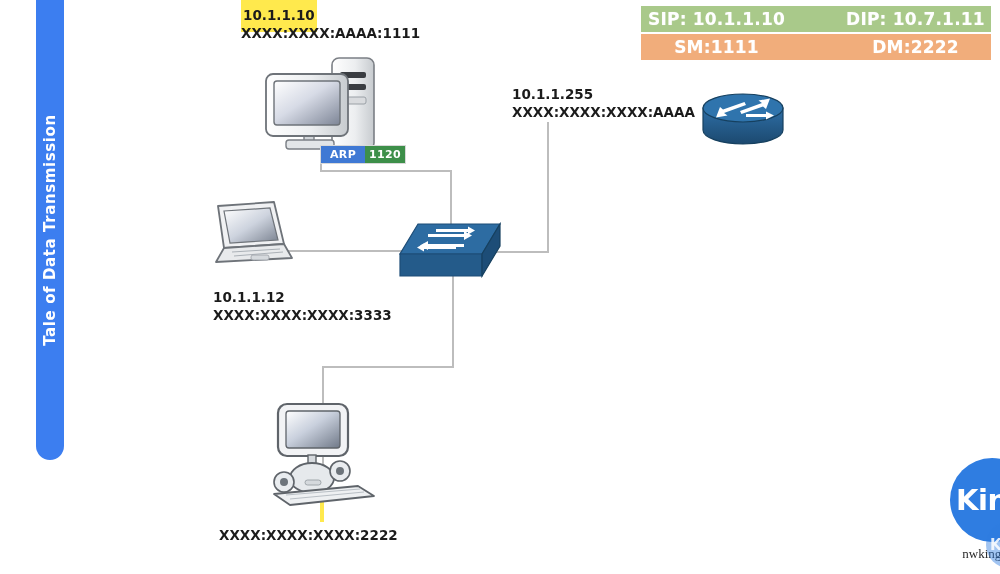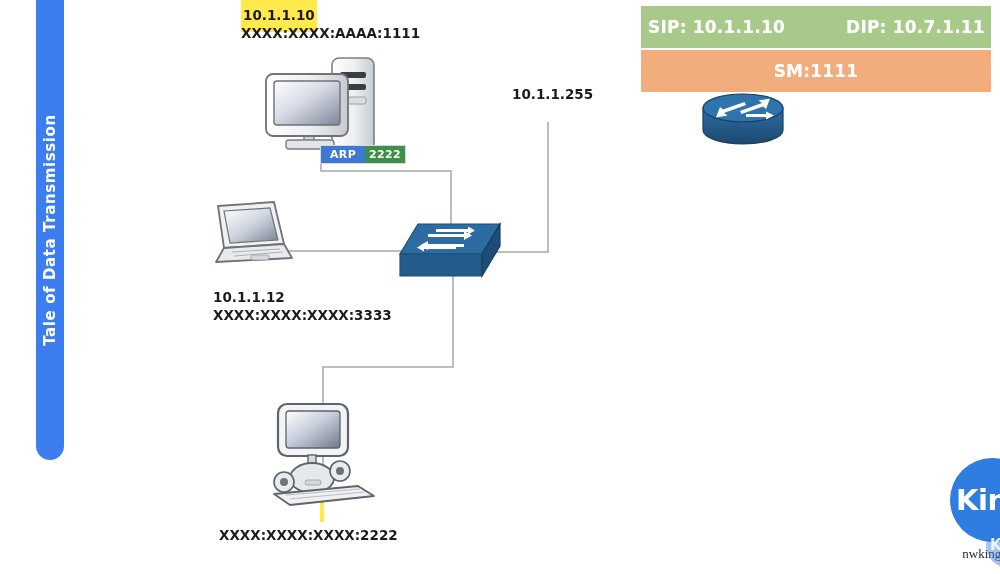--- a/index.html
+++ b/index.html
@@ -106,21 +106,21 @@
 
   
   .info-table {
     position: absolute;
     left: 641px;
     top: 6px;
     width: 350px;
   }
   .info-row {
     display: flex;
-    height: 42px;
+    height: 26px;
     align-items: center;
     box-sizing: border-box;
     gap: 48px;
   }
   .info-row.green { background: #a9c98a; }
   .info-row.orange { background: #f1ad7b; margin-top: 2px; }
   .info-cell {
     flex: 1 1 50%;
     text-align: center;
     color: #ffffff;
@@ -244,20 +244,21 @@
   </div>
 
 
   <div class="info-table">
     <div class="info-row green">
       <div class="info-cell">SIP: 10.1.1.10</div>
       <div class="info-cell">DIP: 10.7.1.11</div>
     </div>
     <div class="info-row orange">
       <div class="info-cell">SM:1111</div>
+      <div class="info-cell">DM:2222</div>
     </div>
   </div>
 
   <div class="cable v" style="left:320px; top:140px; height:32px;"></div>
   <div class="cable h" style="left:320px; top:170px; width:132px;"></div>
   <div class="cable v" style="left:450px; top:170px; height:68px;"></div>
 
   <div class="cable h" style="left:286px; top:250px; width:120px;"></div>
 
   <div class="cable v" style="left:547px; top:122px; height:130px;"></div>
@@ -291,21 +292,21 @@
       <rect x="46" y="78" width="10" height="12" fill="#d2d6da" stroke="#7b7f85" stroke-width="1.4"></rect>
       <rect x="28" y="88" width="48" height="9" rx="3" fill="#e2e5e8" stroke="#7b7f85" stroke-width="1.4"></rect>
 
       <rect x="8" y="22" width="82" height="62" rx="7" fill="url(#case)" stroke="#6e7379" stroke-width="1.8"></rect>
       <rect x="16" y="29" width="66" height="44" rx="3" fill="url(#scr)" stroke="#6e7379" stroke-width="1.4"></rect>
     </svg>
   </div>
 
   <div class="arp-badge">
     <div class="seg blue">ARP</div>
-    <div class="seg green">2222</div>
+    <div class="seg green">1120</div>
   </div>
 
   <div class="node-label" style="left:241px; top:6px;">
     <span class="ln"><span class="hl">10.1.1.10</span></span>
     <span class="ln">XXXX:XXXX:AAAA:1111</span>
   </div>
 
   <div class="device" style="left:204px; top:200px;">
     <svg width="92" height="72" viewBox="0 0 92 72">
       <defs>
@@ -377,20 +378,21 @@
 
         <path d="M46 22 L66 22 L66 19.5 L74 23.5 L66 27.5 L66 25 L46 25 Z"></path>
 
         <path d="M40 9 L20 9 L20 11.5 L12 7.5 L20 3.5 L20 6 L40 6 Z" opacity="0"></path>
       </g>
     </svg>
   </div>
 
   <div class="node-label center" style="left:512px; top:85px;">
     <span class="ln" style="display:block; text-align:left;">10.1.1.255</span>
+    <span class="ln">XXXX:XXXX:XXXX:AAAA</span>
   </div>
 
   <div class="device" style="left:262px; top:398px;">
     <svg width="120" height="112" viewBox="0 0 120 112">
       <defs>
         <linearGradient id="bscr" x1="0" y1="0" x2="1" y2="1">
           <stop offset="0%" stop-color="#ffffff"></stop>
           <stop offset="45%" stop-color="#c9d0dd"></stop>
           <stop offset="100%" stop-color="#707988"></stop>
         </linearGradient>

